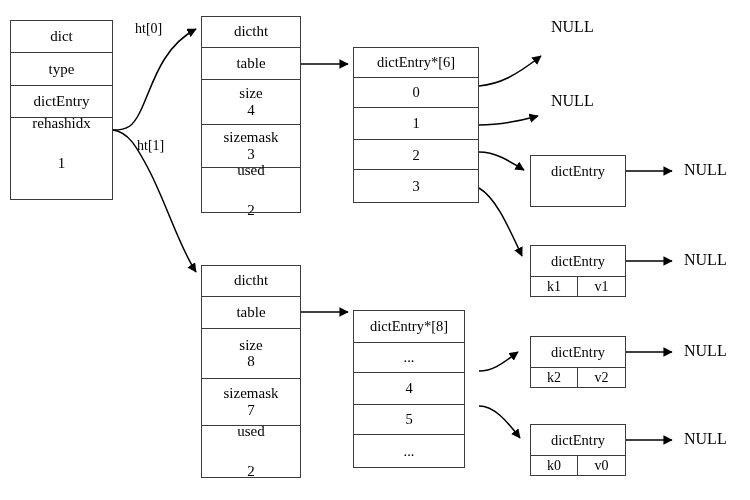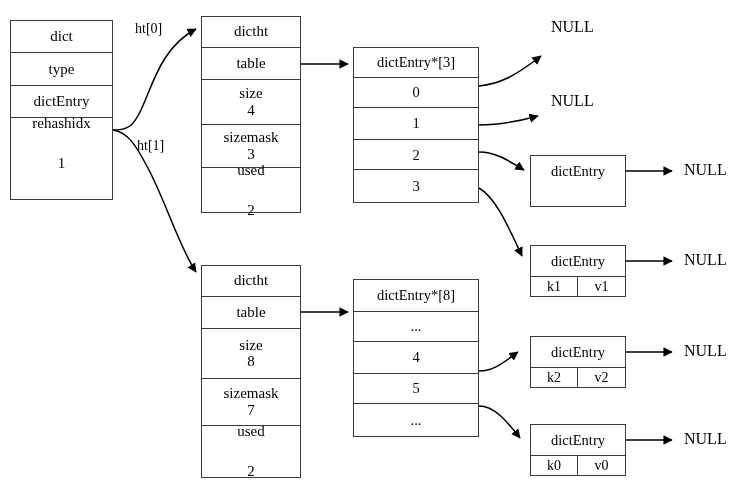--- a/index.html
+++ b/index.html
@@ -163,21 +163,21 @@
       <span class="sub">3</span>
     </div>
     <div class="cell" style="height:44px;">
       <span>used</span>
       <span class="sub">2</span>
     </div>
   </div>
 
   <div class="node array" style="left:353px; top:47px; width:126px; height:156px;">
     <div class="cell head" style="height:30px;">
-      <span>dictEntry*[3]</span>
+      <span>dictEntry*[6]</span>
     </div>
     <div class="cell" style="height:31px;">
       <span>0</span>
     </div>
     <div class="cell" style="height:32px;">
       <span>1</span>
     </div>
     <div class="cell" style="height:31px;">
       <span>2</span>
     </div>
@@ -233,21 +233,21 @@
     <div class="cell" style="height:48px;">
       <span>sizemask</span>
       <span class="sub">7</span>
     </div>
     <div class="cell" style="height:51px;">
       <span>used</span>
       <span class="sub">2</span>
     </div>
   </div>
 
-  <div class="node array" style="left:353px; top:279px; width:126px; height:158px;">
+  <div class="node array" style="left:353px; top:310px; width:112px; height:158px;">
     <div class="cell head" style="height:32px;">
       <span>dictEntry*[8]</span>
     </div>
     <div class="cell" style="height:31px;">
       <span>...</span>
     </div>
     <div class="cell" style="height:32px;">
       <span>4</span>
     </div>
     <div class="cell" style="height:31px;">

